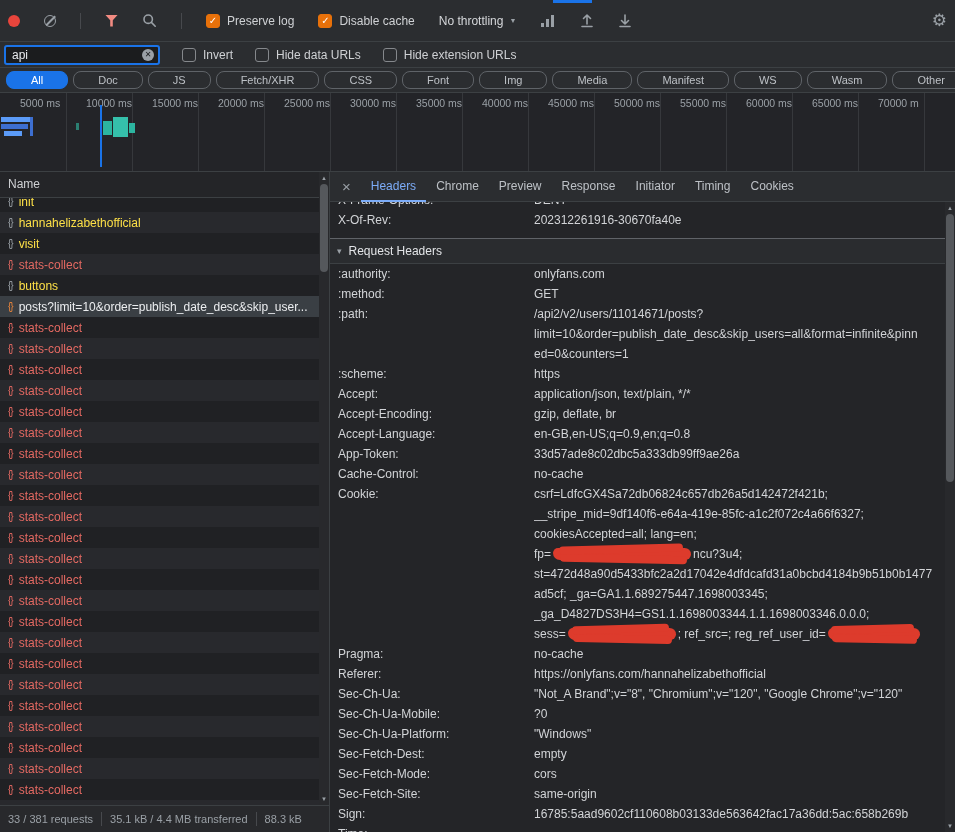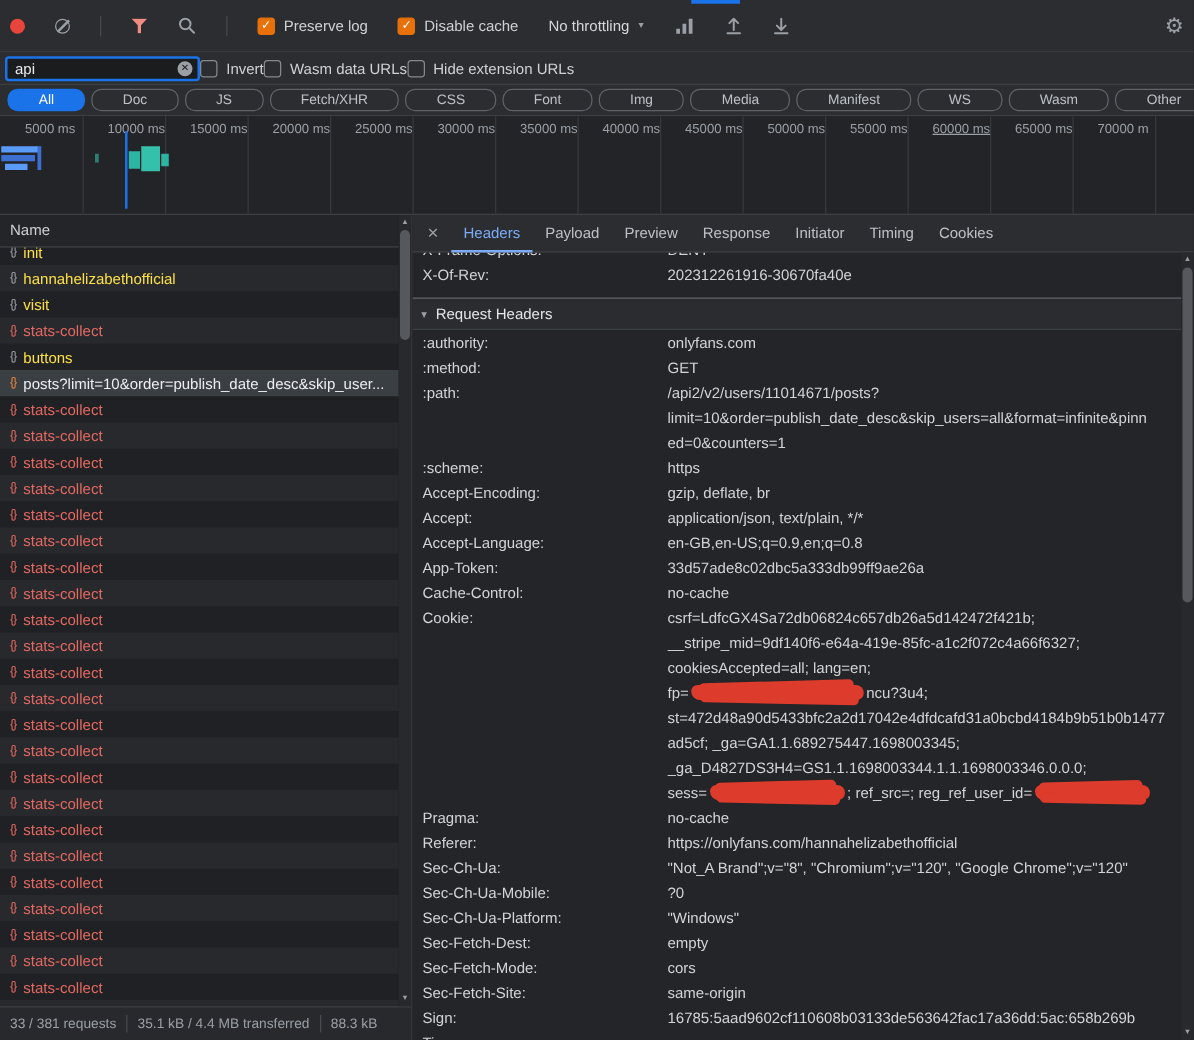--- a/index.html
+++ b/index.html
@@ -26,21 +26,21 @@
   .dropdown { display:flex; align-items:center; gap:6px; color:#d5d7da; cursor:pointer; }
   .dd-arrow { font-size:7px; color:#9aa0a6; }
 
   .cb-wrap { display:inline-flex; align-items:center; gap:7px; color:#cfd1d4; cursor:pointer; white-space:nowrap; }
   .cb { width:14px; height:14px; border-radius:3px; border:1.5px solid #85888c; background:transparent;
     display:inline-flex; align-items:center; justify-content:center; flex:0 0 auto; }
   .cb.checked { border-color:var(--c-checkbox,#e8710a); background:var(--c-checkbox,#e8710a); }
   .cb.checked::after { content:"✓"; color:#fff; font-size:10px; font-weight:bold; line-height:1; }
 
   .filter-bar { height:26px; background:#2b2d30; border-bottom:1px solid #3c4043;
-    display:flex; align-items:center; padding:0 4px; flex:0 0 auto; }
+    display:flex; align-items:center; padding:0 4px; gap:22px; flex:0 0 auto; }
   .filter-input { width:156px; height:20px; background:#1b1c1e; border:2px solid var(--c-accent,#1a73e8);
     border-radius:3px; display:flex; align-items:center; padding:0 4px 0 2px; gap:4px; }
   .filter-input input { flex:1; min-width:0; background:transparent; border:none; outline:none;
     color:#e8eaed; font:12px "Liberation Sans",sans-serif; padding-left:4px; }
   .clear-input { width:12px; height:12px; border-radius:50%; background:#9aa0a6; color:#1b1c1e;
     font-size:8px; line-height:12px; text-align:center; font-weight:bold; cursor:pointer; flex:0 0 auto; }
 
   .chips-bar { height:25px; background:#2b2d30; border-bottom:1px solid #3c4043;
     display:flex; align-items:center; padding:0 6px; flex:0 0 auto; }
   .chips { display:flex; align-items:center; gap:5px; }
@@ -180,21 +180,21 @@
     <div class="filter-input">
       <input value="api" style="">
       <span class="clear-input">✕</span>
     </div>
     <label class="cb-wrap">
       <span class="cb"></span>
       <span>Invert</span>
     </label>
     <label class="cb-wrap">
       <span class="cb"></span>
-      <span>Wasm data URLs</span>
+      <span>Hide data URLs</span>
     </label>
     <label class="cb-wrap">
       <span class="cb"></span>
       <span>Hide extension URLs</span>
     </label>
   </div>
 
   <div class="chips-bar">
     <div class="chips">
         <button class="chip chip-active">All</button>
@@ -243,21 +243,21 @@
       <span class="tl-label" style="left: 416px;">35000 ms</span>
       <div class="tl-line" style="left: 528px;"></div>
       <span class="tl-label" style="left: 482px;">40000 ms</span>
       <div class="tl-line" style="left: 594px;"></div>
       <span class="tl-label" style="left: 548px;">45000 ms</span>
       <div class="tl-line" style="left: 660px;"></div>
       <span class="tl-label" style="left: 614px;">50000 ms</span>
       <div class="tl-line" style="left: 726px;"></div>
       <span class="tl-label" style="left: 680px;">55000 ms</span>
       <div class="tl-line" style="left: 792px;"></div>
-      <span class="tl-label" style="left: 746px; text-decoration: underline;">60000 ms</span>
+      <span class="tl-label" style="left: 746px;">60000 ms</span>
       <div class="tl-line" style="left: 858px;"></div>
       <span class="tl-label" style="left: 812px;">65000 ms</span>
       <div class="tl-line" style="left: 924px;"></div>
       <span class="tl-label" style="left: 878px;">70000 m</span>
       <div class="tl-bar" style="left: 1px; top: 24px; width: 30px; height: 5px; background: rgb(91, 155, 248);"></div>
       <div class="tl-bar" style="left: 1px; top: 31px; width: 27px; height: 5px; background: rgb(61, 111, 209);"></div>
       <div class="tl-bar" style="left: 4px; top: 38px; width: 18px; height: 5px; background: rgb(91, 155, 248);"></div>
       <div class="tl-bar" style="left: 30px; top: 24px; width: 3px; height: 19px; background: rgb(61, 111, 209);"></div>
       <div class="tl-bar" style="left: 76px; top: 30px; width: 3px; height: 7px; background: rgb(43, 127, 114);"></div>
       <div class="tl-bar" style="left: 100px; top: 12px; width: 2px; height: 62px; background: rgb(26, 115, 232);"></div>
@@ -408,21 +408,21 @@
         <span>35.1 kB / 4.4 MB transferred</span>
         <span class="sb-divider"></span>
         <span>88.3 kB</span>
       </div>
     </div>
 
     <div class="details">
       <div class="details-tabs">
         <span class="close-x">×</span>
       <div class="dtab dtab-active">Headers</div>
-          <div class="dtab">Payload</div>
+          <div class="dtab">Chrome</div>
           <div class="dtab">Preview</div>
           <div class="dtab">Response</div>
           <div class="dtab">Initiator</div>
           <div class="dtab">Timing</div>
           <div class="dtab">Cookies</div>
         </div>
       <div class="details-scroll-wrap">
         <div class="details-content">
           <div class="top-rows">
             <div class="hrow">
@@ -453,26 +453,26 @@
                   <div class="hline"><span>/api2/v2/users/11014671/posts?</span></div>
                   <div class="hline"><span>limit=10&amp;order=publish_date_desc&amp;skip_users=all&amp;format=infinite&amp;pinn</span></div>
                   <div class="hline"><span>ed=0&amp;counters=1</span></div>
                 </div>
               </div>
               <div class="hrow">
                 <div class="hname">:scheme:</div>
                 <div class="hvalue">https</div>
               </div>
               <div class="hrow">
+                <div class="hname">Accept:</div>
+                <div class="hvalue">application/json, text/plain, */*</div>
+              </div>
+              <div class="hrow">
                 <div class="hname">Accept-Encoding:</div>
                 <div class="hvalue">gzip, deflate, br</div>
-              </div>
-              <div class="hrow">
-                <div class="hname">Accept:</div>
-                <div class="hvalue">application/json, text/plain, */*</div>
               </div>
               <div class="hrow">
                 <div class="hname">Accept-Language:</div>
                 <div class="hvalue">en-GB,en-US;q=0.9,en;q=0.8</div>
               </div>
               <div class="hrow">
                 <div class="hname">App-Token:</div>
                 <div class="hvalue">33d57ade8c02dbc5a333db99ff9ae26a</div>
               </div>
               <div class="hrow">

